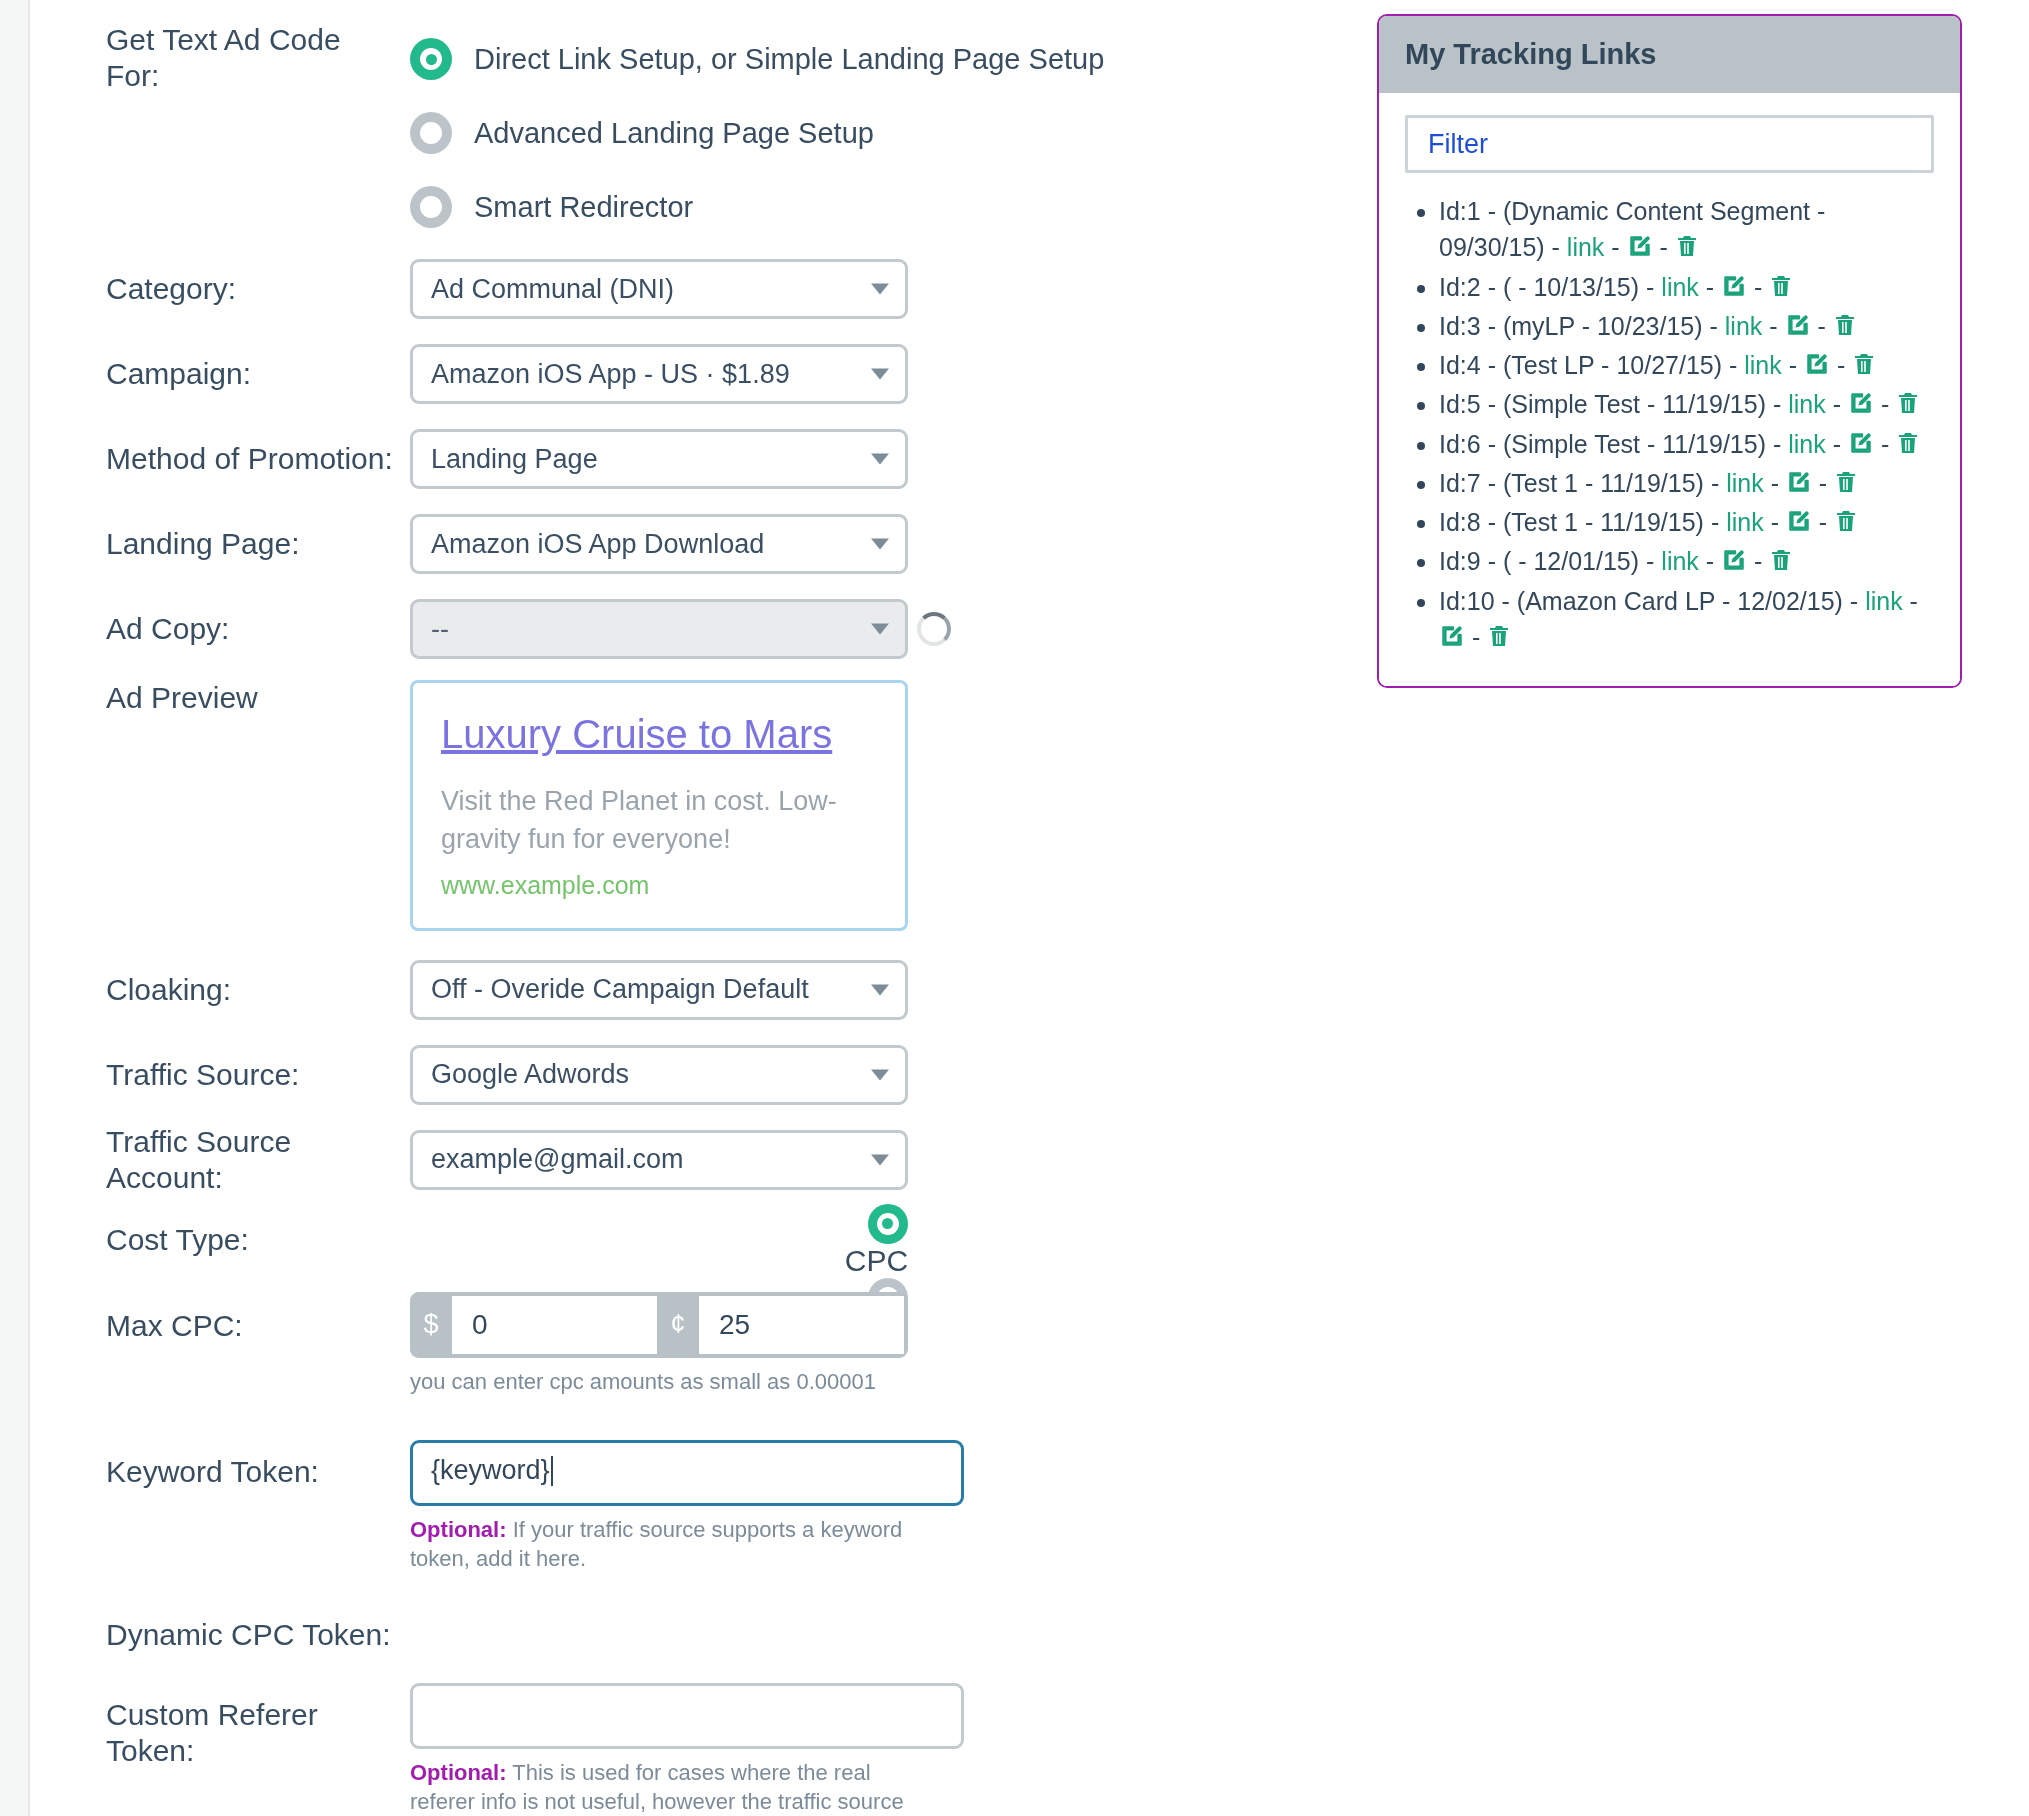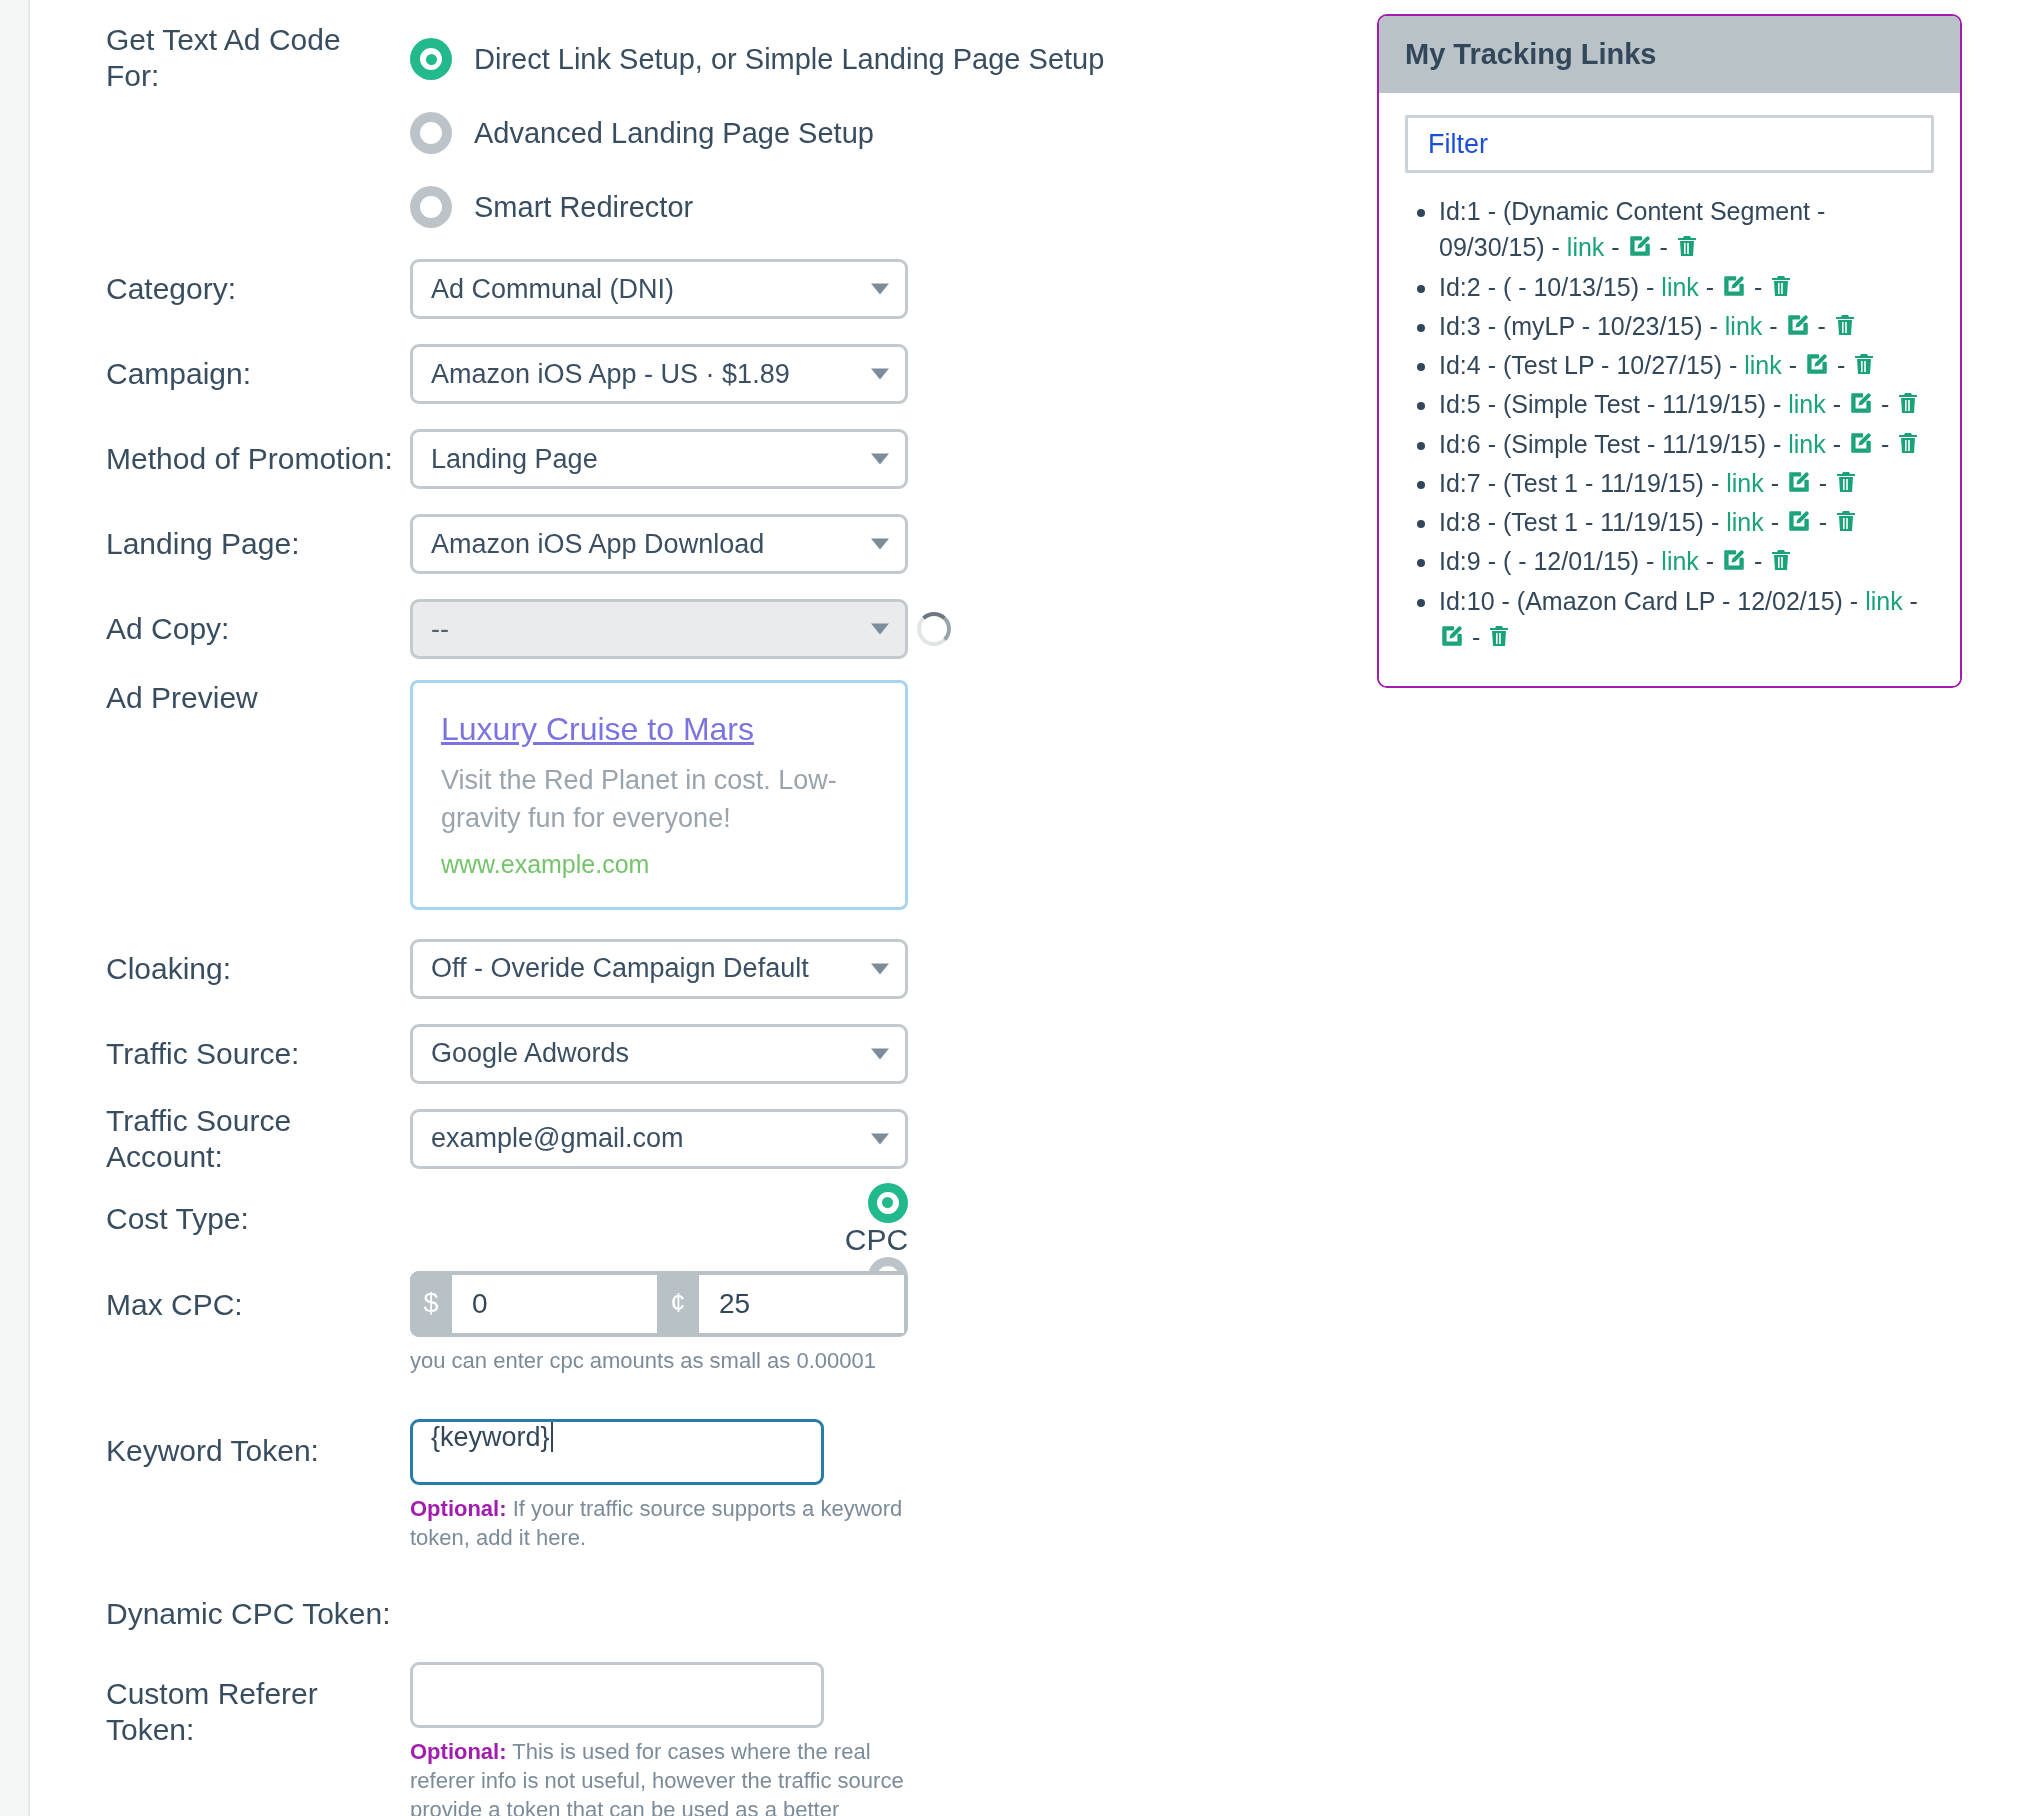--- a/index.html
+++ b/index.html
@@ -127,24 +127,24 @@
   .row-preview { margin-top: 10px; margin-bottom: 18px; }
   .preview-box {
     width: 498px;
     border: 3px solid #a8d4ef;
     border-radius: 8px;
     background: #ffffff;
     padding: 26px 28px 28px 28px;
   }
   .pv-title {
     color: #7b74e0;
-    font-size: 32px;
+    font-size: 40px;
     text-decoration: underline;
     line-height: 1.25;
-    margin-bottom: 12px;
+    margin-bottom: 23px;
     display: inline-block;
   }
   .pv-desc {
     color: #9aa4ad;
     font-size: 27px;
     line-height: 1.42;
     margin-bottom: 12px;
   }
   .pv-url {
     color: #74c46a;
@@ -186,26 +186,26 @@
     color: #7c8b99;
     font-size: 22px;
     line-height: 1.3;
     margin-top: 10px;
     width: 498px;
   }
   .hint b { color: #a21caf; font-weight: 700; }
 
   
   .txt {
-    width: 414px; height: 66px;
+    width: 554px; height: 66px;
     border: 3px solid #c2cace;
     border-radius: 9px;
     background: #ffffff;
-    display: flex; align-items: flex-start;
-    padding: 0 18px;
+    display: flex; align-items: flex-end;
+    padding: 17px 18px;
     color: #33475b;
     font-size: 27px;
   }
   .txt.focused { border-color: #2a7ca8; border-width: 3px; }
   .caret-bar {
     display: inline-block;
     width: 2px; height: 30px;
     background: #33475b;
     margin-left: 1px;
     vertical-align: middle;

